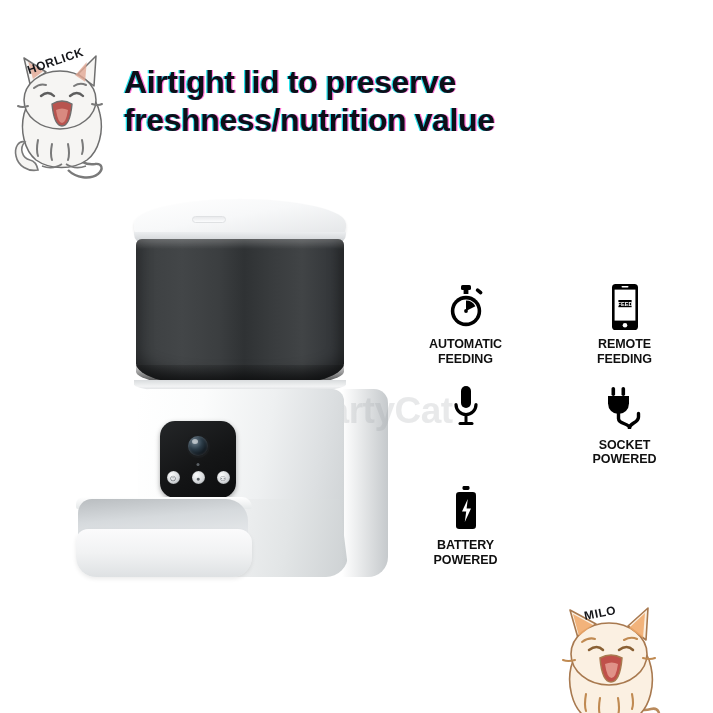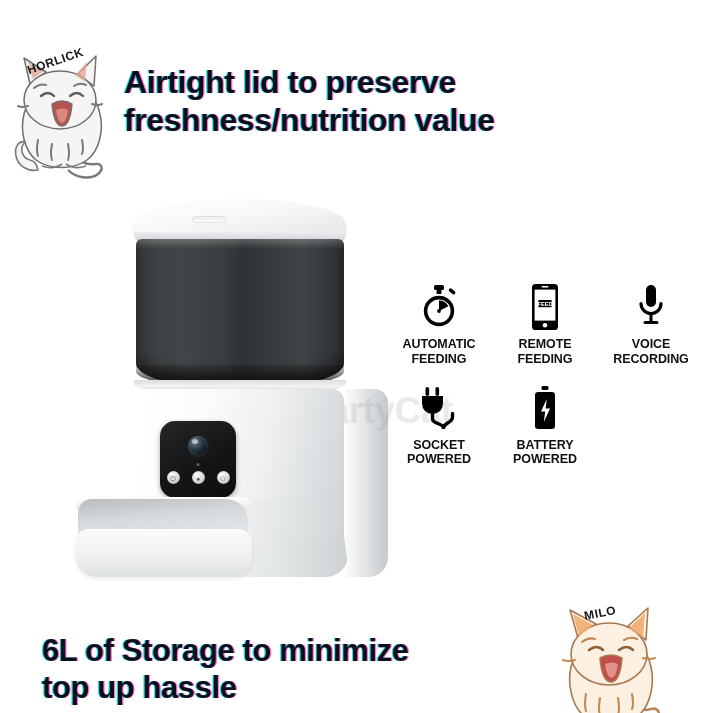--- a/index.html
+++ b/index.html
@@ -151,21 +151,21 @@
   }
   .bowl-lip {
     position:absolute; left:-2px; top:298px; width:176px; height:12px;
     background:linear-gradient(180deg,#ffffff,#e6e9ea);
     border-radius:14px 20px 4px 4px;
   }
 
   
   #features {
     position:absolute; left:395px; top:248px; width:300px;
-    display:grid; grid-template-columns:repeat(3,1fr); row-gap:38px; column-gap:4px;gap:18px;
+    display:grid; grid-template-columns:repeat(2,1fr); row-gap:38px; column-gap:4px;gap:18px;
   }
   .feature { display:flex; flex-direction:column; align-items:center; }
   .feature-icon { height:46px; display:flex; align-items:center; justify-content:center; }
   .feature-icon svg { display:block; }
   .feature-label {
     margin-top:7px; text-align:center;
     font-family:"Liberation Sans", sans-serif;
     font-weight:bold; font-size:12.5px; line-height:1.18;
     letter-spacing:-0.1px; color:#101010;
     text-transform:uppercase; white-space:pre-line;
@@ -266,22 +266,20 @@
 
     <div class="feature">
       <div class="feature-icon">
         <svg width="28" height="44" viewBox="0 0 28 44">
           <rect x="9" y="0" width="10" height="22" rx="5" fill="#000"></rect>
           <path d="M4 18.5 a10 10 0 0 0 20 0" fill="none" stroke="#000" stroke-width="3.2" stroke-linecap="round"></path>
           <rect x="12.5" y="28" width="3" height="9" fill="#000"></rect>
           <rect x="6.5" y="36" width="15" height="3.1" rx="1.5" fill="#000"></rect>
         </svg>
       </div>
-      <div class="feature-label">VOICE
-RECORDING</div>
     </div>
 
     <div class="feature">
       <div class="feature-icon">
         <svg width="44" height="42" viewBox="0 0 44 42">
           <rect x="8.5" y="0" width="3.6" height="9" rx="1.8" fill="#000"></rect>
           <rect x="18.5" y="0" width="3.6" height="9" rx="1.8" fill="#000"></rect>
           <path d="M5 9 h21 v7.5 a10.5 10.5 0 0 1 -21 0 Z" fill="#000"></path>
           <path d="M15.5 26.5 v5 c0 6 11 4.5 11 9.5" fill="none" stroke="#000" stroke-width="3.4" stroke-linecap="round"></path>
           <path d="M26.5 41 c0 -5 9 -5 9 -11 v-3.5" fill="none" stroke="#000" stroke-width="3.4" stroke-linecap="round"></path>
@@ -298,22 +296,20 @@
           <rect x="3" y="6" width="20" height="37" rx="3.2" fill="#000"></rect>
           <path d="M14.8 13 L9 25.5 h4.2 L11.8 36 L18 22.6 h-4.4 Z" fill="#fff"></path>
         </svg>
       </div>
       <div class="feature-label">BATTERY
 POWERED</div>
     </div>
 
   </div>
 
-  <div class="promo-text" id="caption">6L of Storage to minimize
-top up hassle</div>
 
   <div class="cat-sticker" id="cat-horlick">
     <svg width="108" height="140" viewBox="0 0 108 140">
       <g stroke="#6f6f6f" stroke-width="1.5" fill="#f6f5f3" stroke-linejoin="round">
         <path d="M60 126 c8 8 22 10 30 4 c6 -5 4 -11 -3 -10 c-9 1 -15 -2 -19 -8" fill="none" stroke="#7a7a7a" stroke-width="2.4"></path>
         <path d="M22 40 L16 14 L38 28 Z"></path>
         <path d="M70 30 L88 12 L86 42 Z"></path>
         <path d="M28 116 c-12 -10 -16 -30 -12 -46 c5 -20 22 -32 39 -32 c18 0 33 13 37 32 c4 17 -1 37 -13 46 c-14 10 -37 10 -51 0 Z"></path>
         <ellipse cx="52" cy="56" rx="36" ry="29"></ellipse>
       </g>

